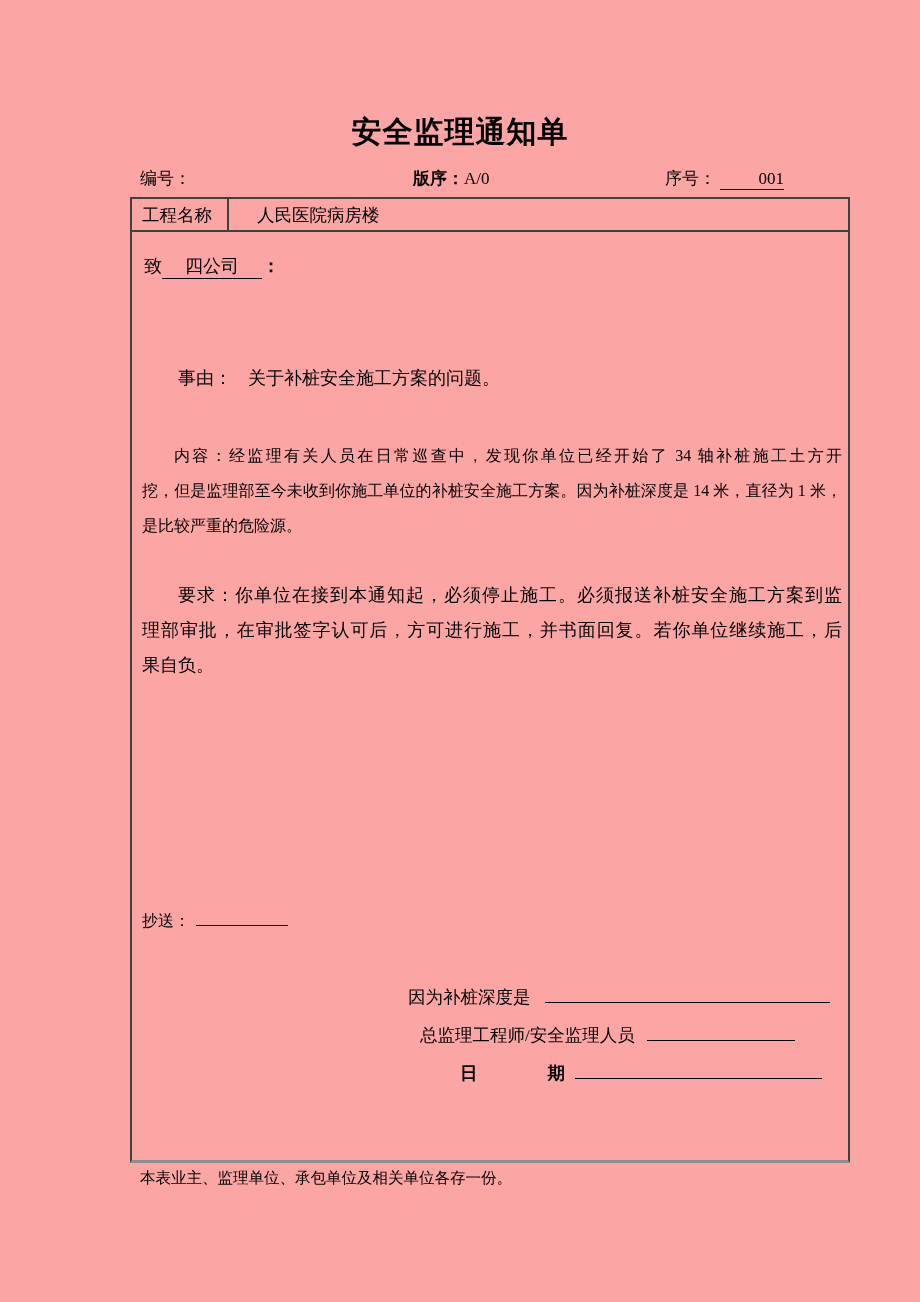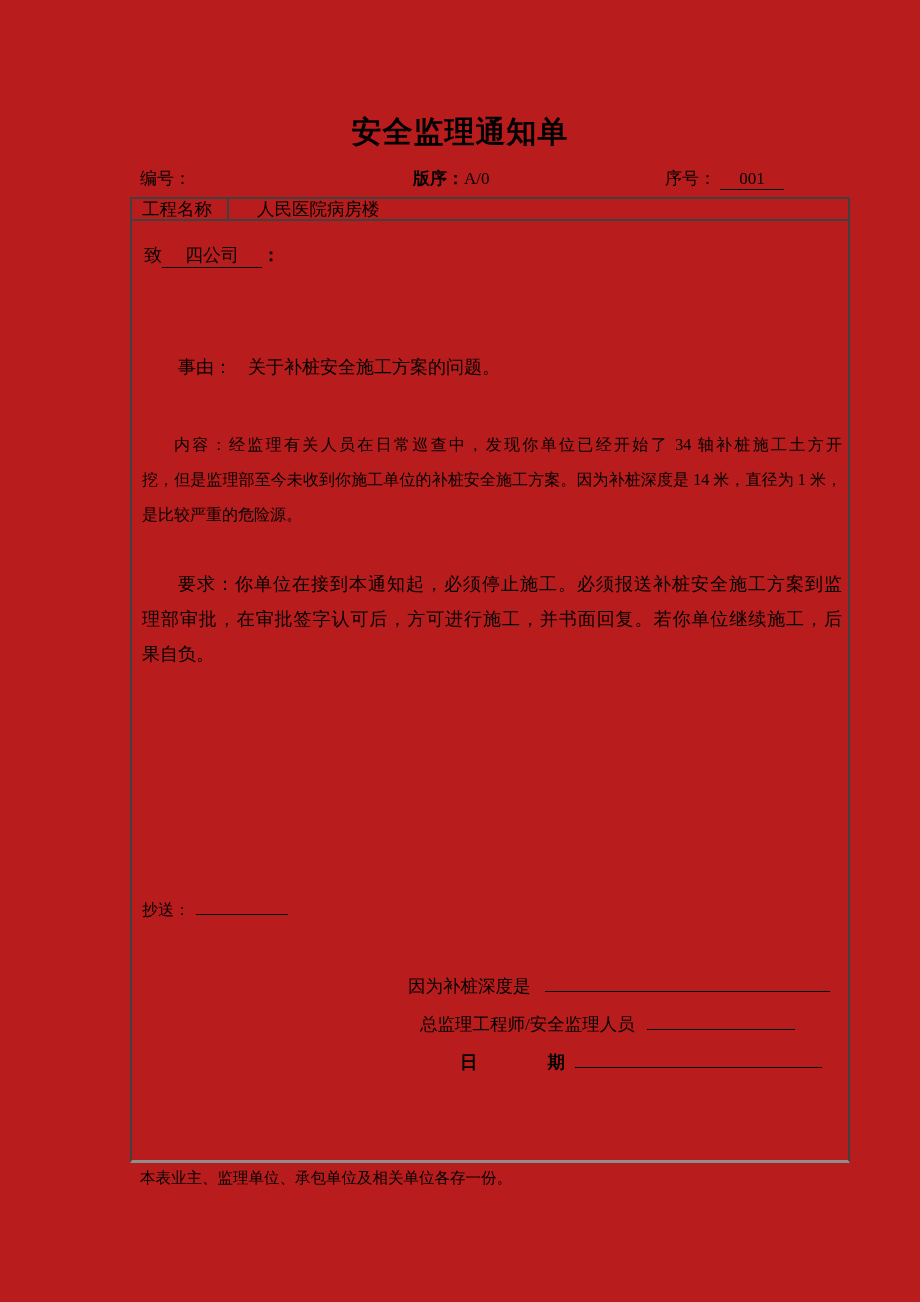--- a/index.html
+++ b/index.html
@@ -3,51 +3,51 @@
 <meta charset="utf-8">
 <style>
   html, body { margin: 0; padding: 0; }
   body {
     width: 920px; height: 1302px;
     background: #ffffff;
     position: relative;
     font-family: "Liberation Serif", "DejaVu Serif", serif;
     color: #000;
   }
-  .page { position: absolute; inset: 0; background: #b91c1c; overflow: hidden; }
+  .page { position: absolute; inset: 0; background: #fca5a5; overflow: hidden; }
 
   .doc-title {
     position: absolute; top: 112px; left: 0; width: 920px;
     text-align: center;
     font-family: "Liberation Sans", "DejaVu Sans", sans-serif;
     font-weight: 700; font-size: 30px; letter-spacing: 1px;
   }
 
   .meta-row { position: absolute; left: 130px; top: 167px; width: 720px; height: 26px; font-size: 17px; }
   .meta-number  { position: absolute; left: 10px;  top: 0; text-align: right; }
   .meta-version { position: absolute; left: 283px; top: 0; font-weight: 700; }
   .meta-version .val { font-weight: 400; }
   .meta-serial  { position: absolute; left: 535px; top: 0; }
 
   .u-blank {
     display: inline-block;
     border-bottom: 1px solid #000;
     text-align: center;
   }
-  .serial-val { width: 64px; margin-left: 4px; }
+  .serial-val { width: 64px; margin-left: 4px; text-align: right; }
 
   .form-box {
     position: absolute; left: 130px; top: 197px;
     width: 720px; height: 966px;
     border: 2px solid #404040;
     border-bottom: 3px solid #8e8e8e;
     box-sizing: border-box;
   }
   .head-row {
-    height: 22px; border-bottom: 2px solid #404040;
+    height: 33px; border-bottom: 2px solid #404040;
     display: flex; box-sizing: border-box; font-size: 17.5px;
   }
   .head-cell-label {
     width: 97px; border-right: 2px solid #404040; box-sizing: border-box;
     display: flex; align-items: center; padding-left: 10px;
   }
   .head-cell-value { flex: 1; display: flex; align-items: center; padding-left: 28px; }
 
   .body-cell { position: relative; height: 928px; }
 

